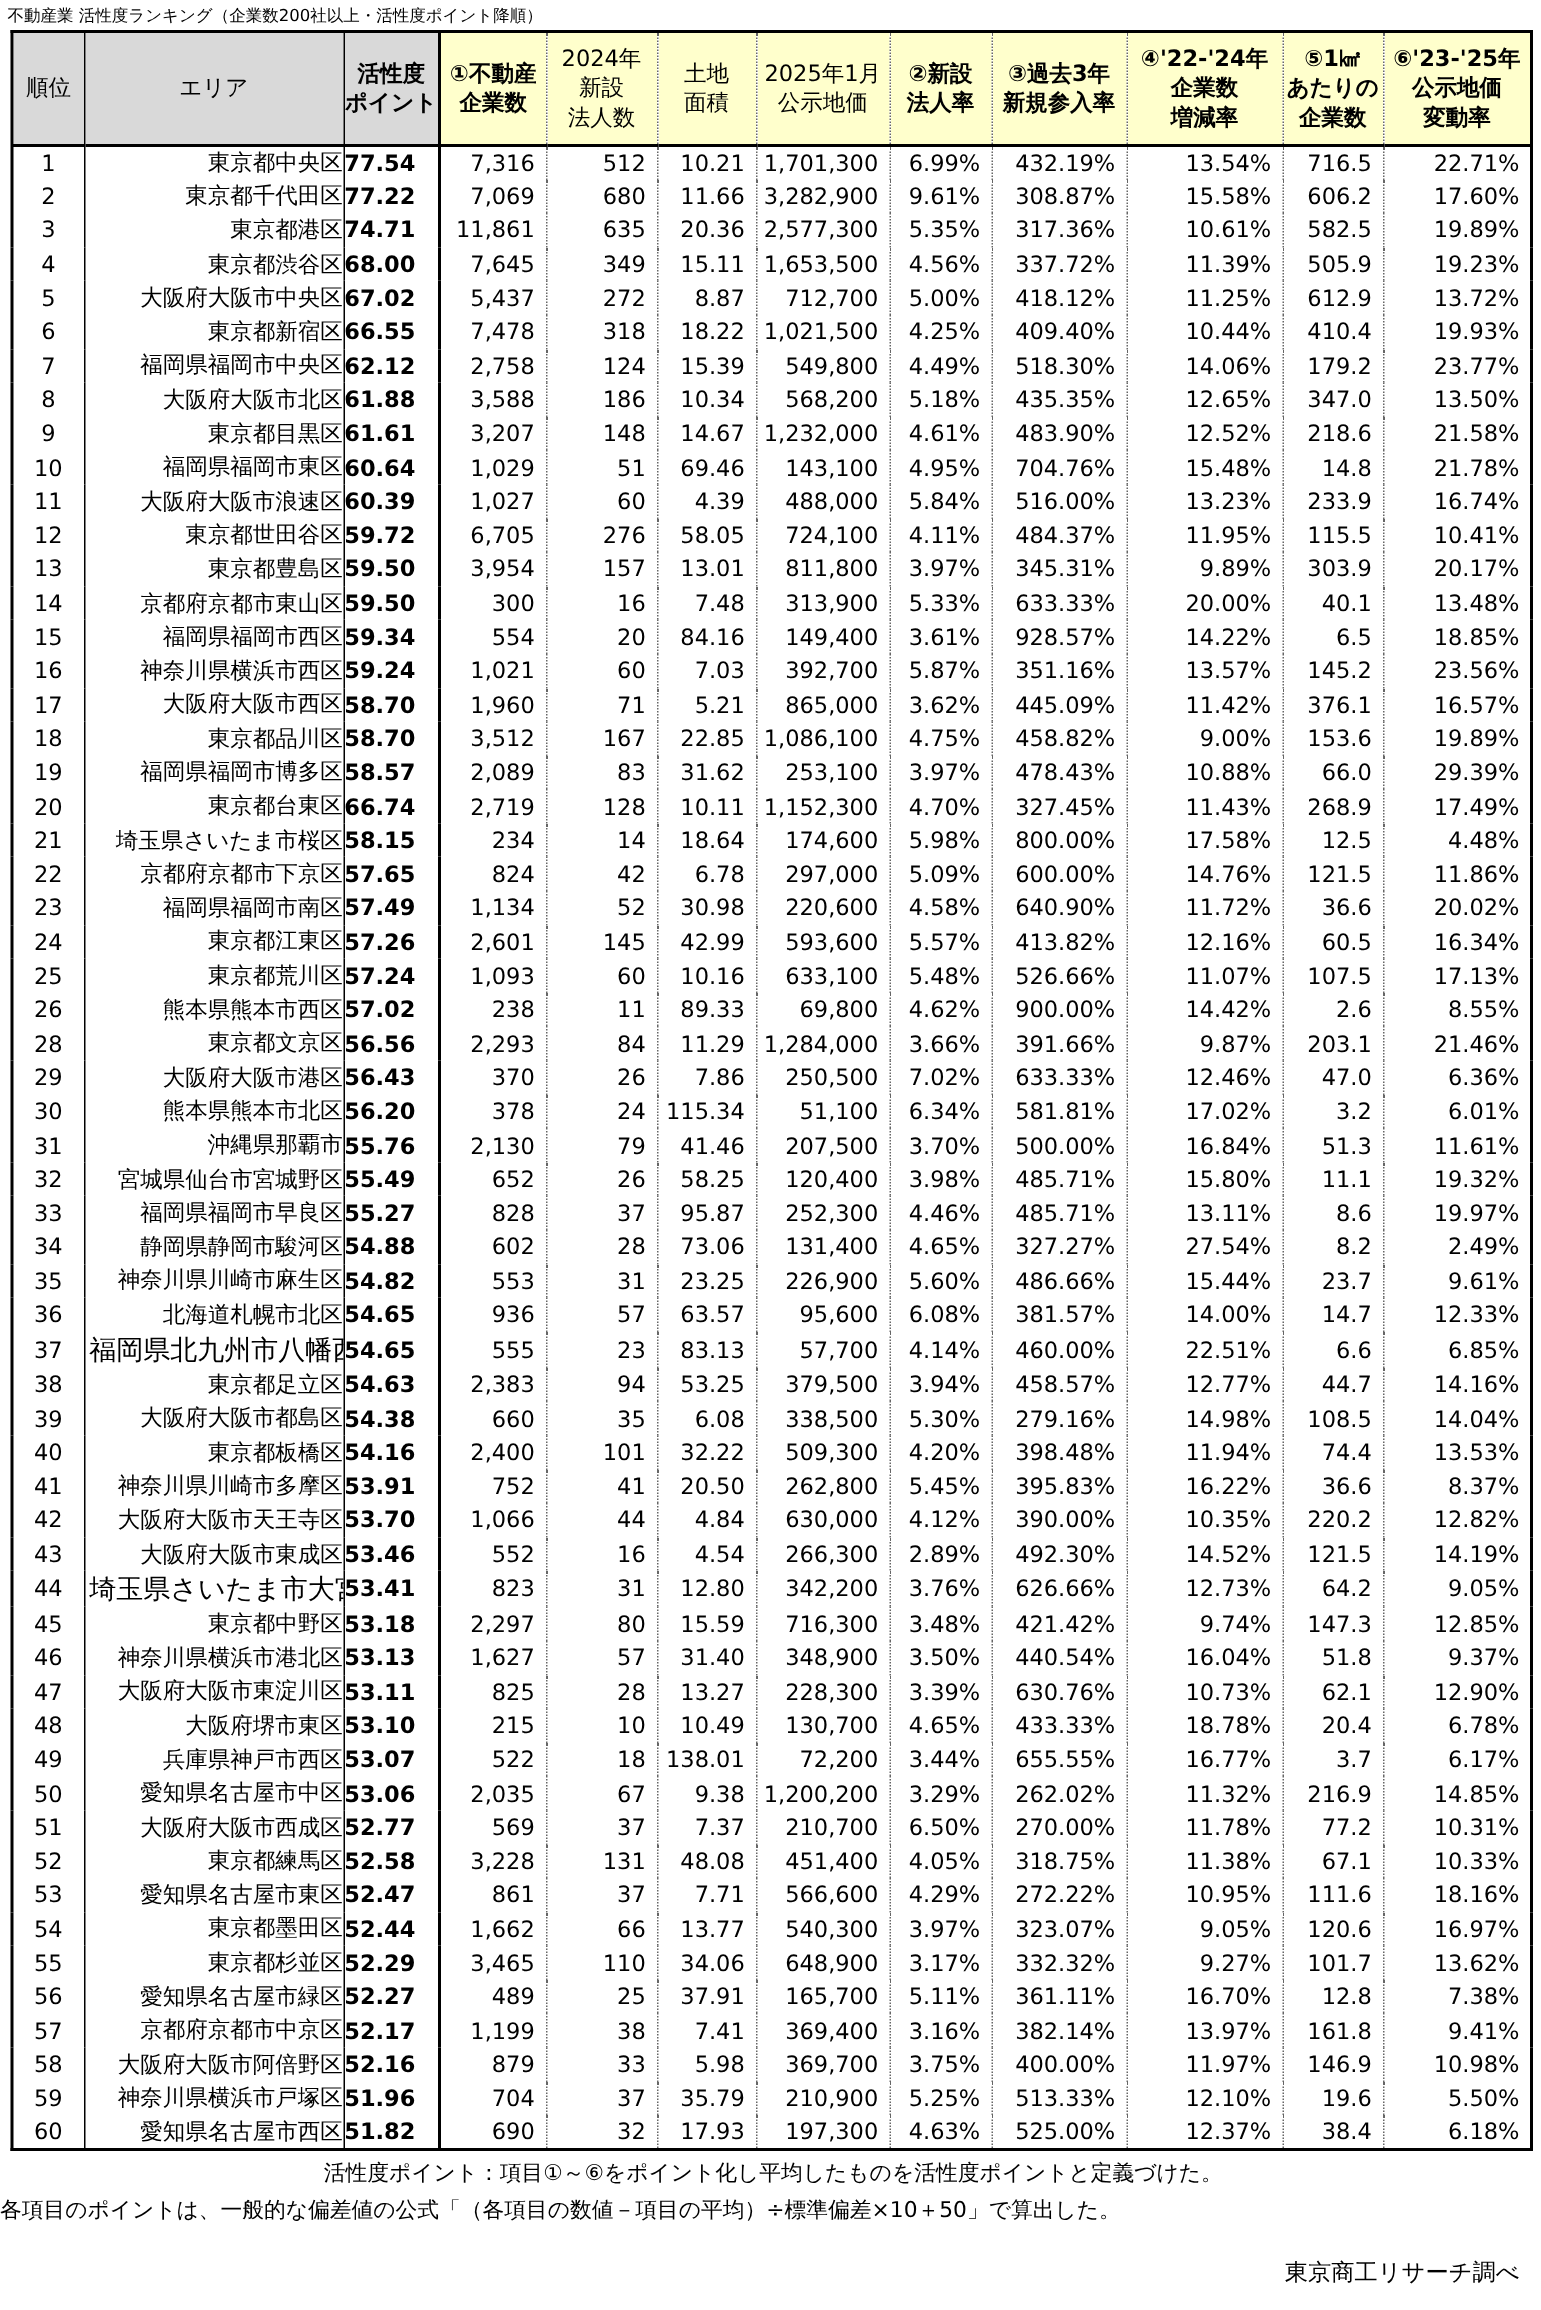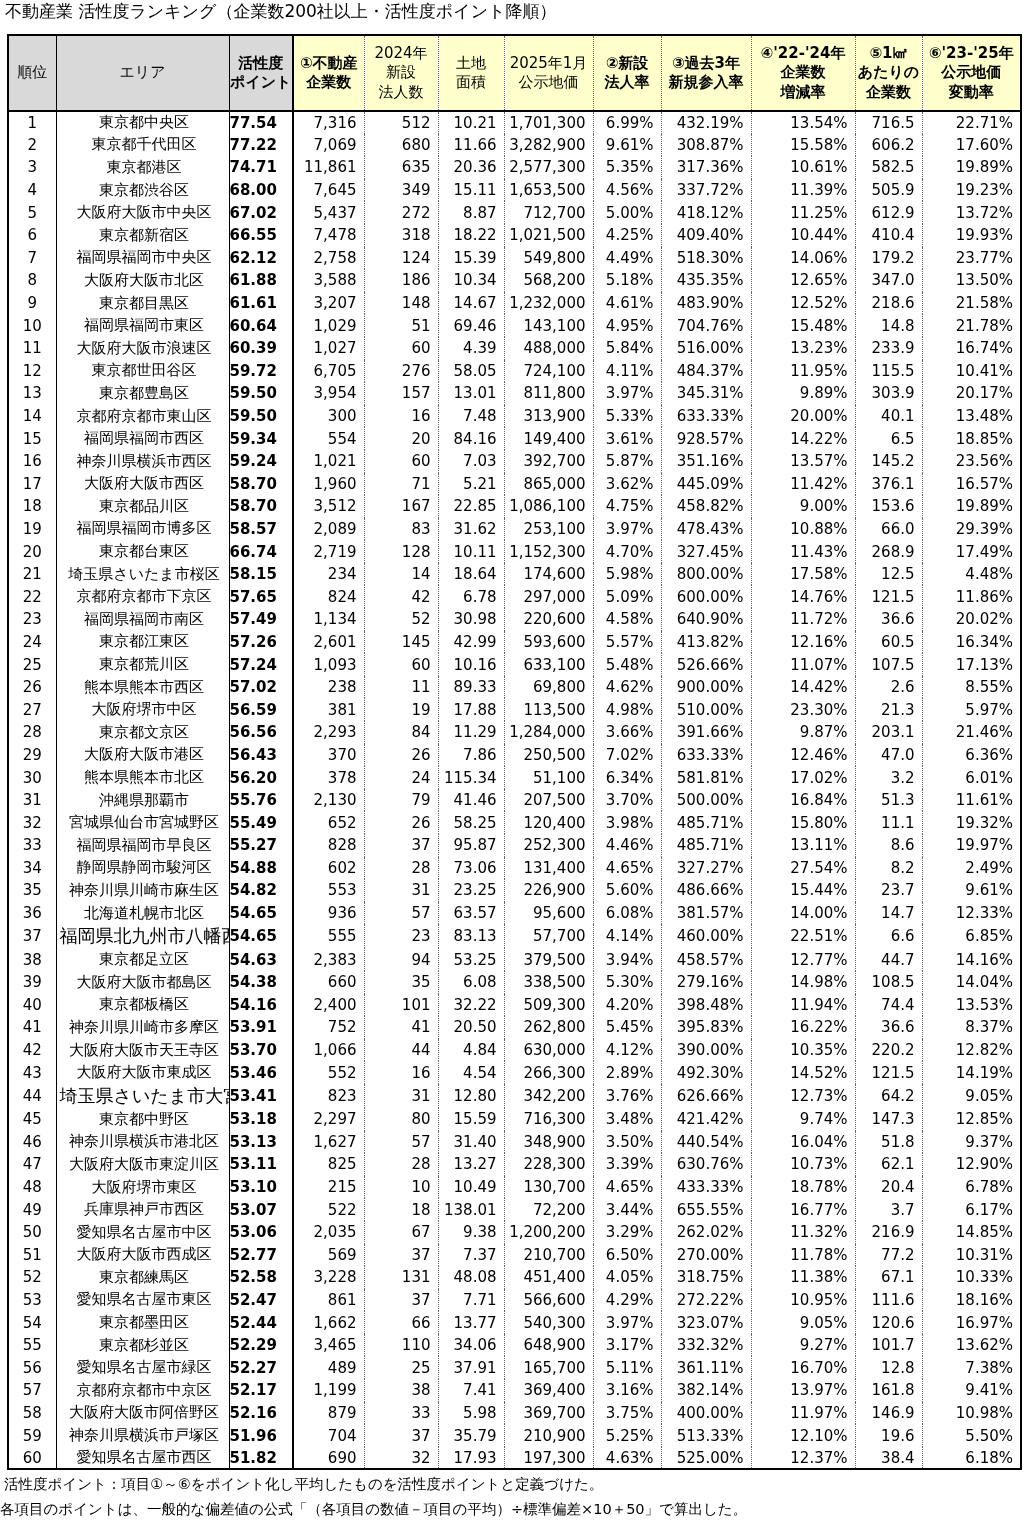--- a/index.html
+++ b/index.html
@@ -4,22 +4,22 @@
 <style>
   * { margin:0; padding:0; }
   html,body { background:#ffffff; }
   body {
     width:1027px; height:1540px;
     font-family:"DejaVu Sans","Liberation Sans",sans-serif;
     color:#000;
     overflow:hidden;
   }
   .title {
-    height:34px; line-height:22px;
-    padding-left:5px; font-size:17px;
+    height:20px; line-height:22px;
+    padding-left:5px; font-size:11px;
     letter-spacing:0px; white-space:nowrap;
   }
   table {
     margin-left:7px;
     border-collapse:collapse;
     table-layout:fixed;
     width:1013px;
     border:2px solid #000;
   }
   th, td { box-sizing:border-box; overflow:hidden; white-space:nowrap; }
@@ -44,27 +44,27 @@
   .c3 { width:71px; }  .c4 { width:74px; }  .c5 { width:66px; }
   .c6 { width:89px; }  .c7 { width:68px; }  .c8 { width:90px; }
   .c9 { width:104px; } .c10 { width:67px; } .c11 { width:99px; }
   
   .c0 { border-right:1px solid #000; }
   .c1 { border-right:1.5px solid #000; }
   .c2 { border-right:2px solid #000; }
   .c3,.c4,.c5,.c6,.c7,.c8,.c9,.c10 { border-right:1px dotted #666; }
   
   td.c0 { text-align:center; }
-  td.c1 { text-align:center; padding-left:3px; }
+  td.c1 { text-align:right; padding-left:3px; }
   td.c1.sm { font-size:18px; }
   td.c2 { padding-right:4px; font-weight:bold; }
   td.c3,td.c4,td.c5,td.c6,td.c7,td.c8,td.c9,td.c10,td.c11
        { text-align:right; padding-right:7px; }
   .footnotes { margin-top:5px; font-size:14.5px; }
-  .fn1 { padding-left:4px; }
+  .fn1 { padding-left:4px;text-align:center; }
   .fn2 { margin-top:6px; }
   .src { text-align:right; padding-right:14px; margin-top:22px; font-size:15.5px; }
 </style>
 </head>
 <body>
 
 <div class="title">不動産業 活性度ランキング（企業数200社以上・活性度ポイント降順）</div>
 
 <table>
   <thead>
@@ -456,34 +456,20 @@
         <td class="c4">11</td>
         <td class="c5">89.33</td>
         <td class="c6">69,800</td>
         <td class="c7">4.62%</td>
         <td class="c8">900.00%</td>
         <td class="c9">14.42%</td>
         <td class="c10">2.6</td>
         <td class="c11">8.55%</td>
       </tr>
       <tr>
-        <td class="c0">27</td>
-        <td class="c1">大阪府堺市中区</td>
-        <td class="c2">56.59</td>
-        <td class="c3">381</td>
-        <td class="c4">19</td>
-        <td class="c5">17.88</td>
-        <td class="c6">113,500</td>
-        <td class="c7">4.98%</td>
-        <td class="c8">510.00%</td>
-        <td class="c9">23.30%</td>
-        <td class="c10">21.3</td>
-        <td class="c11">5.97%</td>
-      </tr>
-      <tr>
         <td class="c0">28</td>
         <td class="c1">東京都文京区</td>
         <td class="c2">56.56</td>
         <td class="c3">2,293</td>
         <td class="c4">84</td>
         <td class="c5">11.29</td>
         <td class="c6">1,284,000</td>
         <td class="c7">3.66%</td>
         <td class="c8">391.66%</td>
         <td class="c9">9.87%</td>

